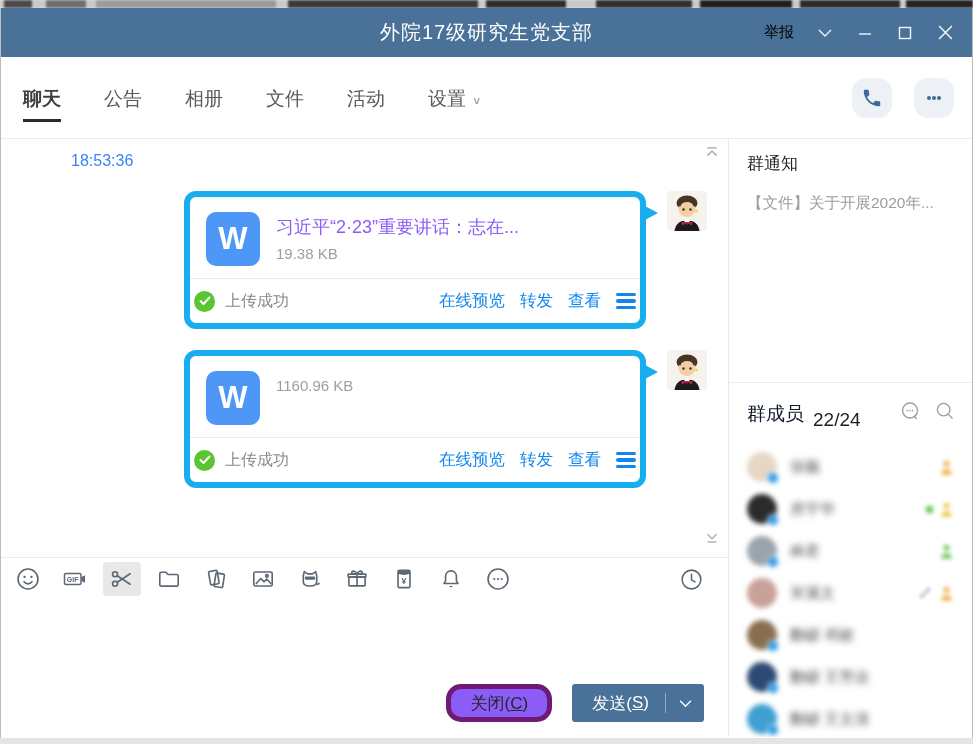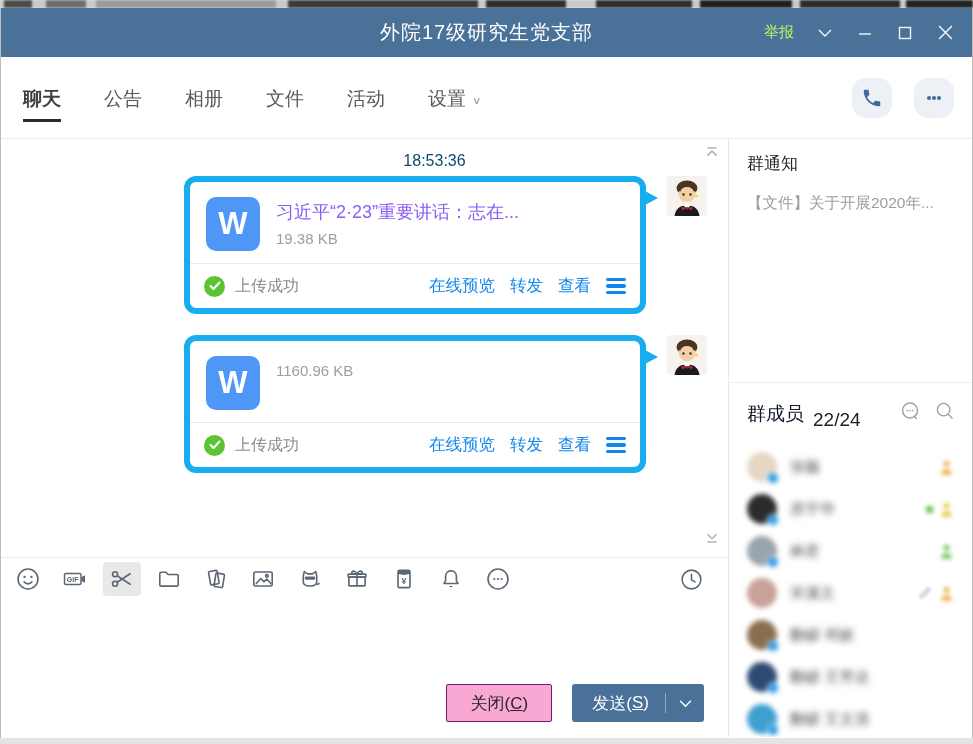--- a/index.html
+++ b/index.html
@@ -10,49 +10,49 @@
   .behind { position:absolute; left:0; top:0; width:973px; height:8px; background:#c9c9c9; filter:blur(1.2px); }
   .behind i { position:absolute; top:0; height:8px; display:block; }
 
   .window { position:absolute; left:0; top:8px; width:973px; height:730px; background:#fff;
             border-left:1px solid #bdbdbd; border-right:1px solid #bdbdbd; }
 
   
   .titlebar { position:relative; height:49px; background:#4a7298; display:flex; align-items:center; }
   .title { position:absolute; left:0; right:0; text-align:center; color:#fff; font-size:20px; letter-spacing:1px; }
   .tb-right { position:absolute; right:10px; top:0; height:49px; display:flex; align-items:center; gap:6px; }
-  .report { color:#bef264; font-size:15px; margin-right:8px; cursor:default; }
+  .report { color:#000000; font-size:15px; margin-right:8px; cursor:default; }
   .tb-btn { width:34px; height:49px; display:flex; align-items:center; justify-content:center; }
   .tb-btn svg { stroke:#f2f5f8; stroke-width:1.4; fill:none; }
 
   
   .tabbar { position:relative; height:82px; border-bottom:1px solid #ececec; display:flex; align-items:center; padding-left:22px; }
   .tab { position:relative; font-size:19px; color:#595959; margin-right:43px; padding:24px 0 22px; cursor:default; white-space:nowrap; }
   .tab.active { color:#404040; font-weight:700; }
   .tab.active:after { content:""; position:absolute; left:0; right:0; bottom:12px; height:3px; background:#2b2b2b; }
   .tab .chev { display:inline-block; margin-left:6px; color:#9a9a9a; font-size:13px; transform:scaleY(.8); }
   .tab-circles { margin-left:auto; display:flex; gap:22px; padding-right:18px; }
   .circle-btn { width:40px; height:40px; border-radius:14px; background:#edf0f4; display:flex; align-items:center; justify-content:center; }
 
   
   .main { display:flex; height:598px; }
   .left { width:728px; border-right:1px solid #e9e9e9; display:flex; flex-direction:column; }
 
   .chatarea { position:relative; height:419px; border-bottom:1px solid #ececec; padding-top:13px; overflow:hidden; }
-  .timestamp { position:relative; left:70px; text-align:center; color:#0c4a6e; font-size:16px; margin-bottom:6px; }
+  .timestamp { position:relative; left:70px; text-align:left; color:#3b82f6; font-size:16px; margin-bottom:21px; }
 
   .msg-row { display:flex; justify-content:flex-end; align-items:flex-start; padding-right:21px; margin-bottom:21px; }
   .bubble { position:relative; width:462px; background:#fff; border:6px solid #17adee; border-radius:12px; margin-right:21px; }
   .tail { position:absolute; right:-18px; top:9px; width:0; height:0; border-top:7px solid transparent; border-bottom:7px solid transparent; border-left:13px solid #17adee; }
   .file-top { display:flex; align-items:flex-start; padding:15px 16px 12px 16px; }
   .w-icon { width:54px; height:54px; border-radius:10px; background:#4e97f7; color:#fff; font-size:31px; font-weight:700; display:flex; align-items:center; justify-content:center; }
   .file-meta { margin-left:16px; overflow:hidden; }
   .file-name { font-size:18px; color:#8b5cf6; white-space:nowrap; overflow:hidden; max-width:355px; padding-top:3px; }
   .file-size { font-size:15px; color:#9e9e9e; margin-top:6px; }
-  .file-foot { border-top:1px solid #ebebeb; height:45px; display:flex; align-items:center; padding:0 14px; }
+  .file-foot { border-top:1px solid #ebebeb; height:45px; display:flex; align-items:center; padding:0 4px; }
   .check { width:21px; height:21px; border-radius:50%; background:#5bc433; display:flex; align-items:center; justify-content:center; }
   .status { font-size:16px; color:#8a8a8a; margin-left:10px; }
   .actions { margin-left:auto; display:flex; align-items:center; gap:15px; }
   .link { color:#1286ec; font-size:16.5px; white-space:nowrap; cursor:default; }
   .hamb { display:flex; flex-direction:column; gap:3px; }
   .hamb i { display:block; width:20px; height:3.2px; border-radius:2px; background:#1286ec; }
 
   .avatar { width:40px; height:40px; border-radius:4px; background:#f6f3ee; overflow:hidden; flex:none; }
 
   .scroll-ico { position:absolute; right:6px; color:#aab0b8; }
@@ -61,21 +61,21 @@
   
   .toolbar { height:42px; display:flex; align-items:center; padding:0 14px; }
   .t-ico { width:26px; height:26px; margin-right:21px; display:flex; align-items:center; justify-content:center; color:#5d6774; }
   .t-ico svg { stroke:#5d6774; fill:none; stroke-width:1.5; stroke-linecap:round; stroke-linejoin:round; }
   .t-ico.hl { width:38px; height:34px; background:#e8e8e8; border-radius:4px; margin-left:-6px; margin-right:15px; }
   .t-clock { margin-left:auto; margin-right:10px; }
 
   .inputarea { flex:1; background:#fff; }
 
   .btnrow { height:56px; display:flex; justify-content:flex-end; align-items:flex-start; padding:3px 24px 0 0; gap:20px; }
-  .btn-close { height:38px; min-width:106px; background:#f9a8d4; border:1px solid #701a75; border-radius:2px; font-size:17px; color:#262626; padding:0 18px; font-family:inherit; }
+  .btn-close { height:38px; min-width:106px; background:#8b5cf6; border:5px solid #701a75; border-radius:15px; font-size:17px; color:#262626; padding:0 18px; font-family:inherit; }
   .btn-send { height:38px; display:flex; align-items:stretch; background:#4a7298; border-radius:3px; color:#fff; overflow:hidden; }
   .send-main { display:flex; align-items:center; font-size:17px; padding:0 16px 0 20px;justify-content:flex-end; }
   .send-sep { width:1px; background:rgba(255,255,255,.4); margin:9px 0; }
   .send-arrow { width:38px; display:flex; align-items:center; justify-content:center; }
   u { text-decoration:underline; }
 
   
   .sidebar { flex:1; display:flex; flex-direction:column; background:#fff; }
   .notice { height:244px; padding:13px 12px 0 18px; border-bottom:1px solid #ededed; }
   .notice-title { font-size:17px; color:#262626; font-weight:500; margin-bottom:13px; }

